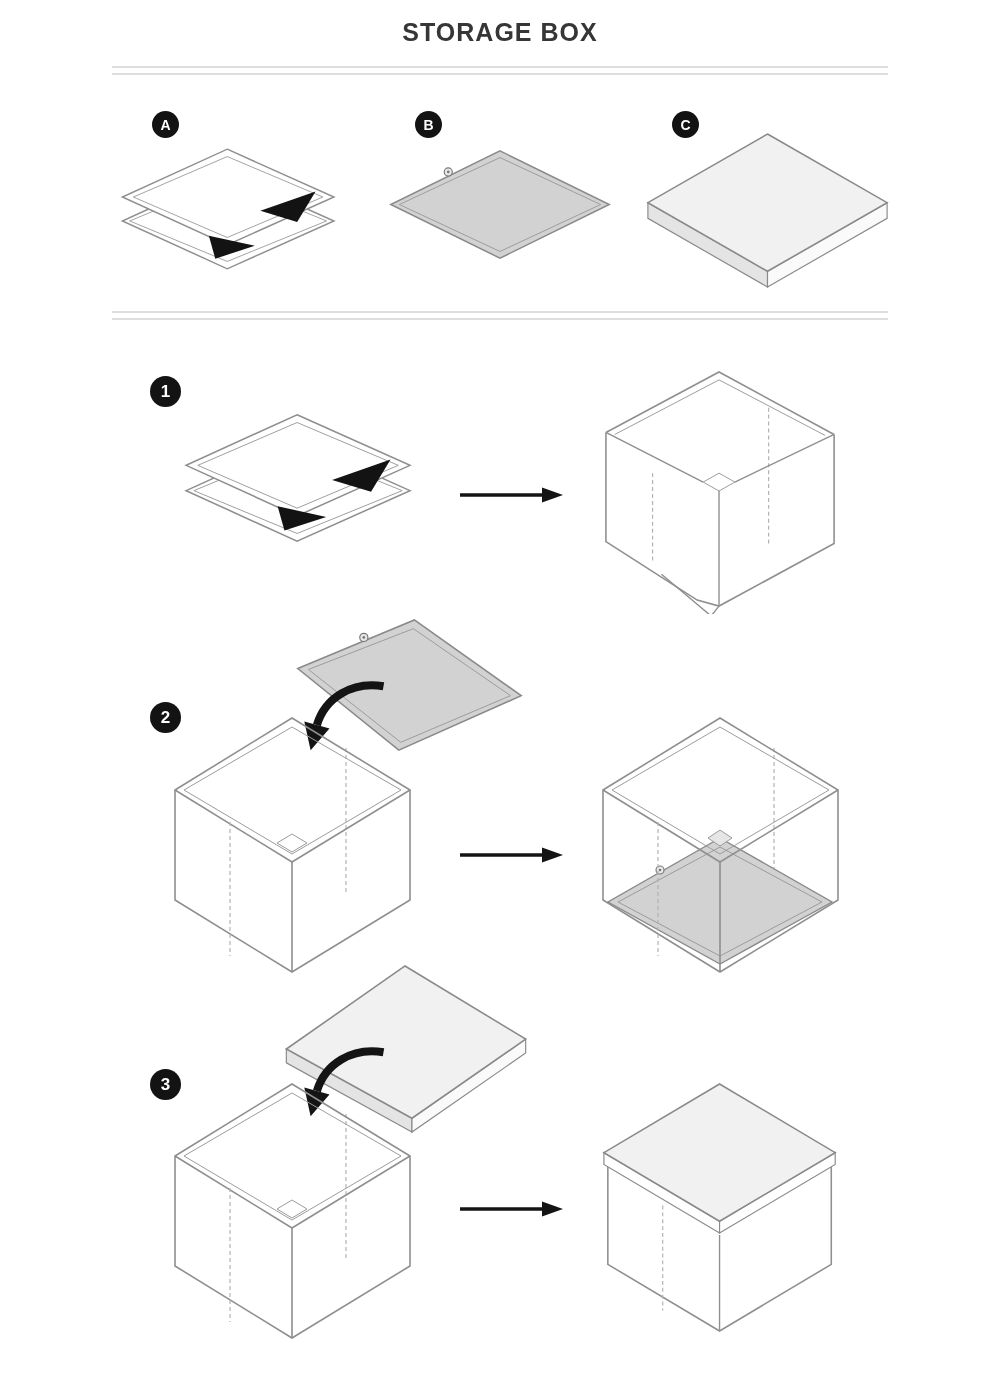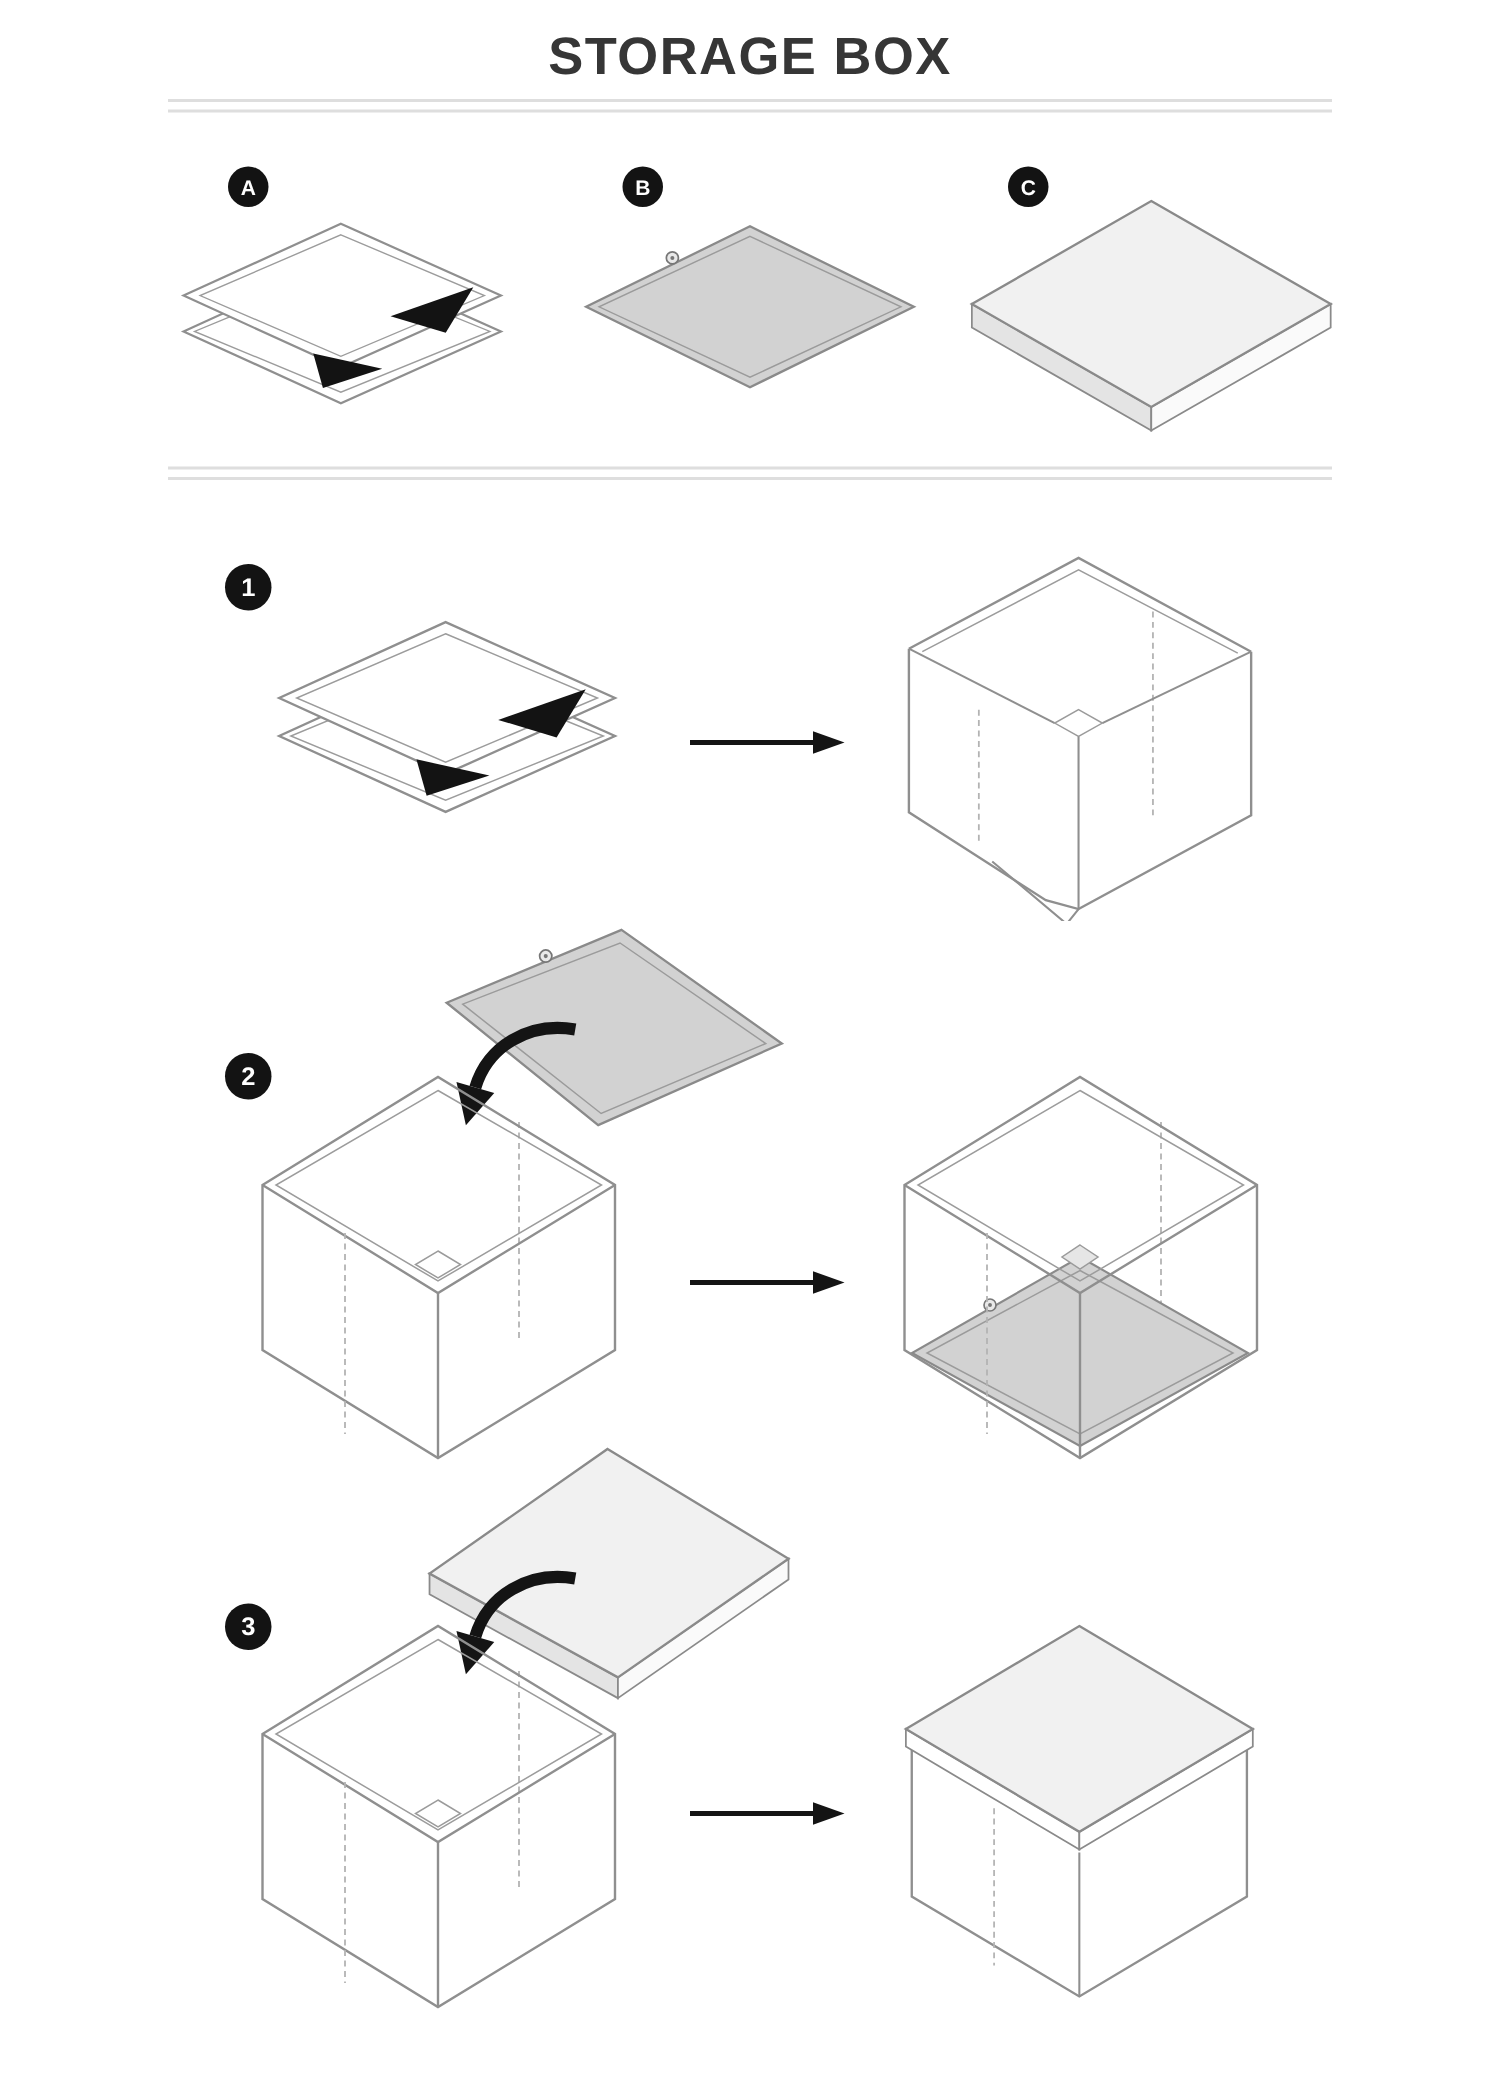--- a/index.html
+++ b/index.html
@@ -8,21 +8,21 @@
     width:1000px;
     height:1389px;
     background:#ffffff;
     font-family:"Liberation Sans", sans-serif;
     overflow:hidden;
   }
   .page-title{
     position:absolute;
     top:18px; left:0; width:100%;
     text-align:center;
-    font-size:35px;
+    font-size:25px;
     font-weight:700;
     letter-spacing:1px;
     color:#363636;
   }
   .divider{
     position:absolute;
     left:112px;
     width:776px;
     height:5px;
     border-top:2px solid #dedede;

